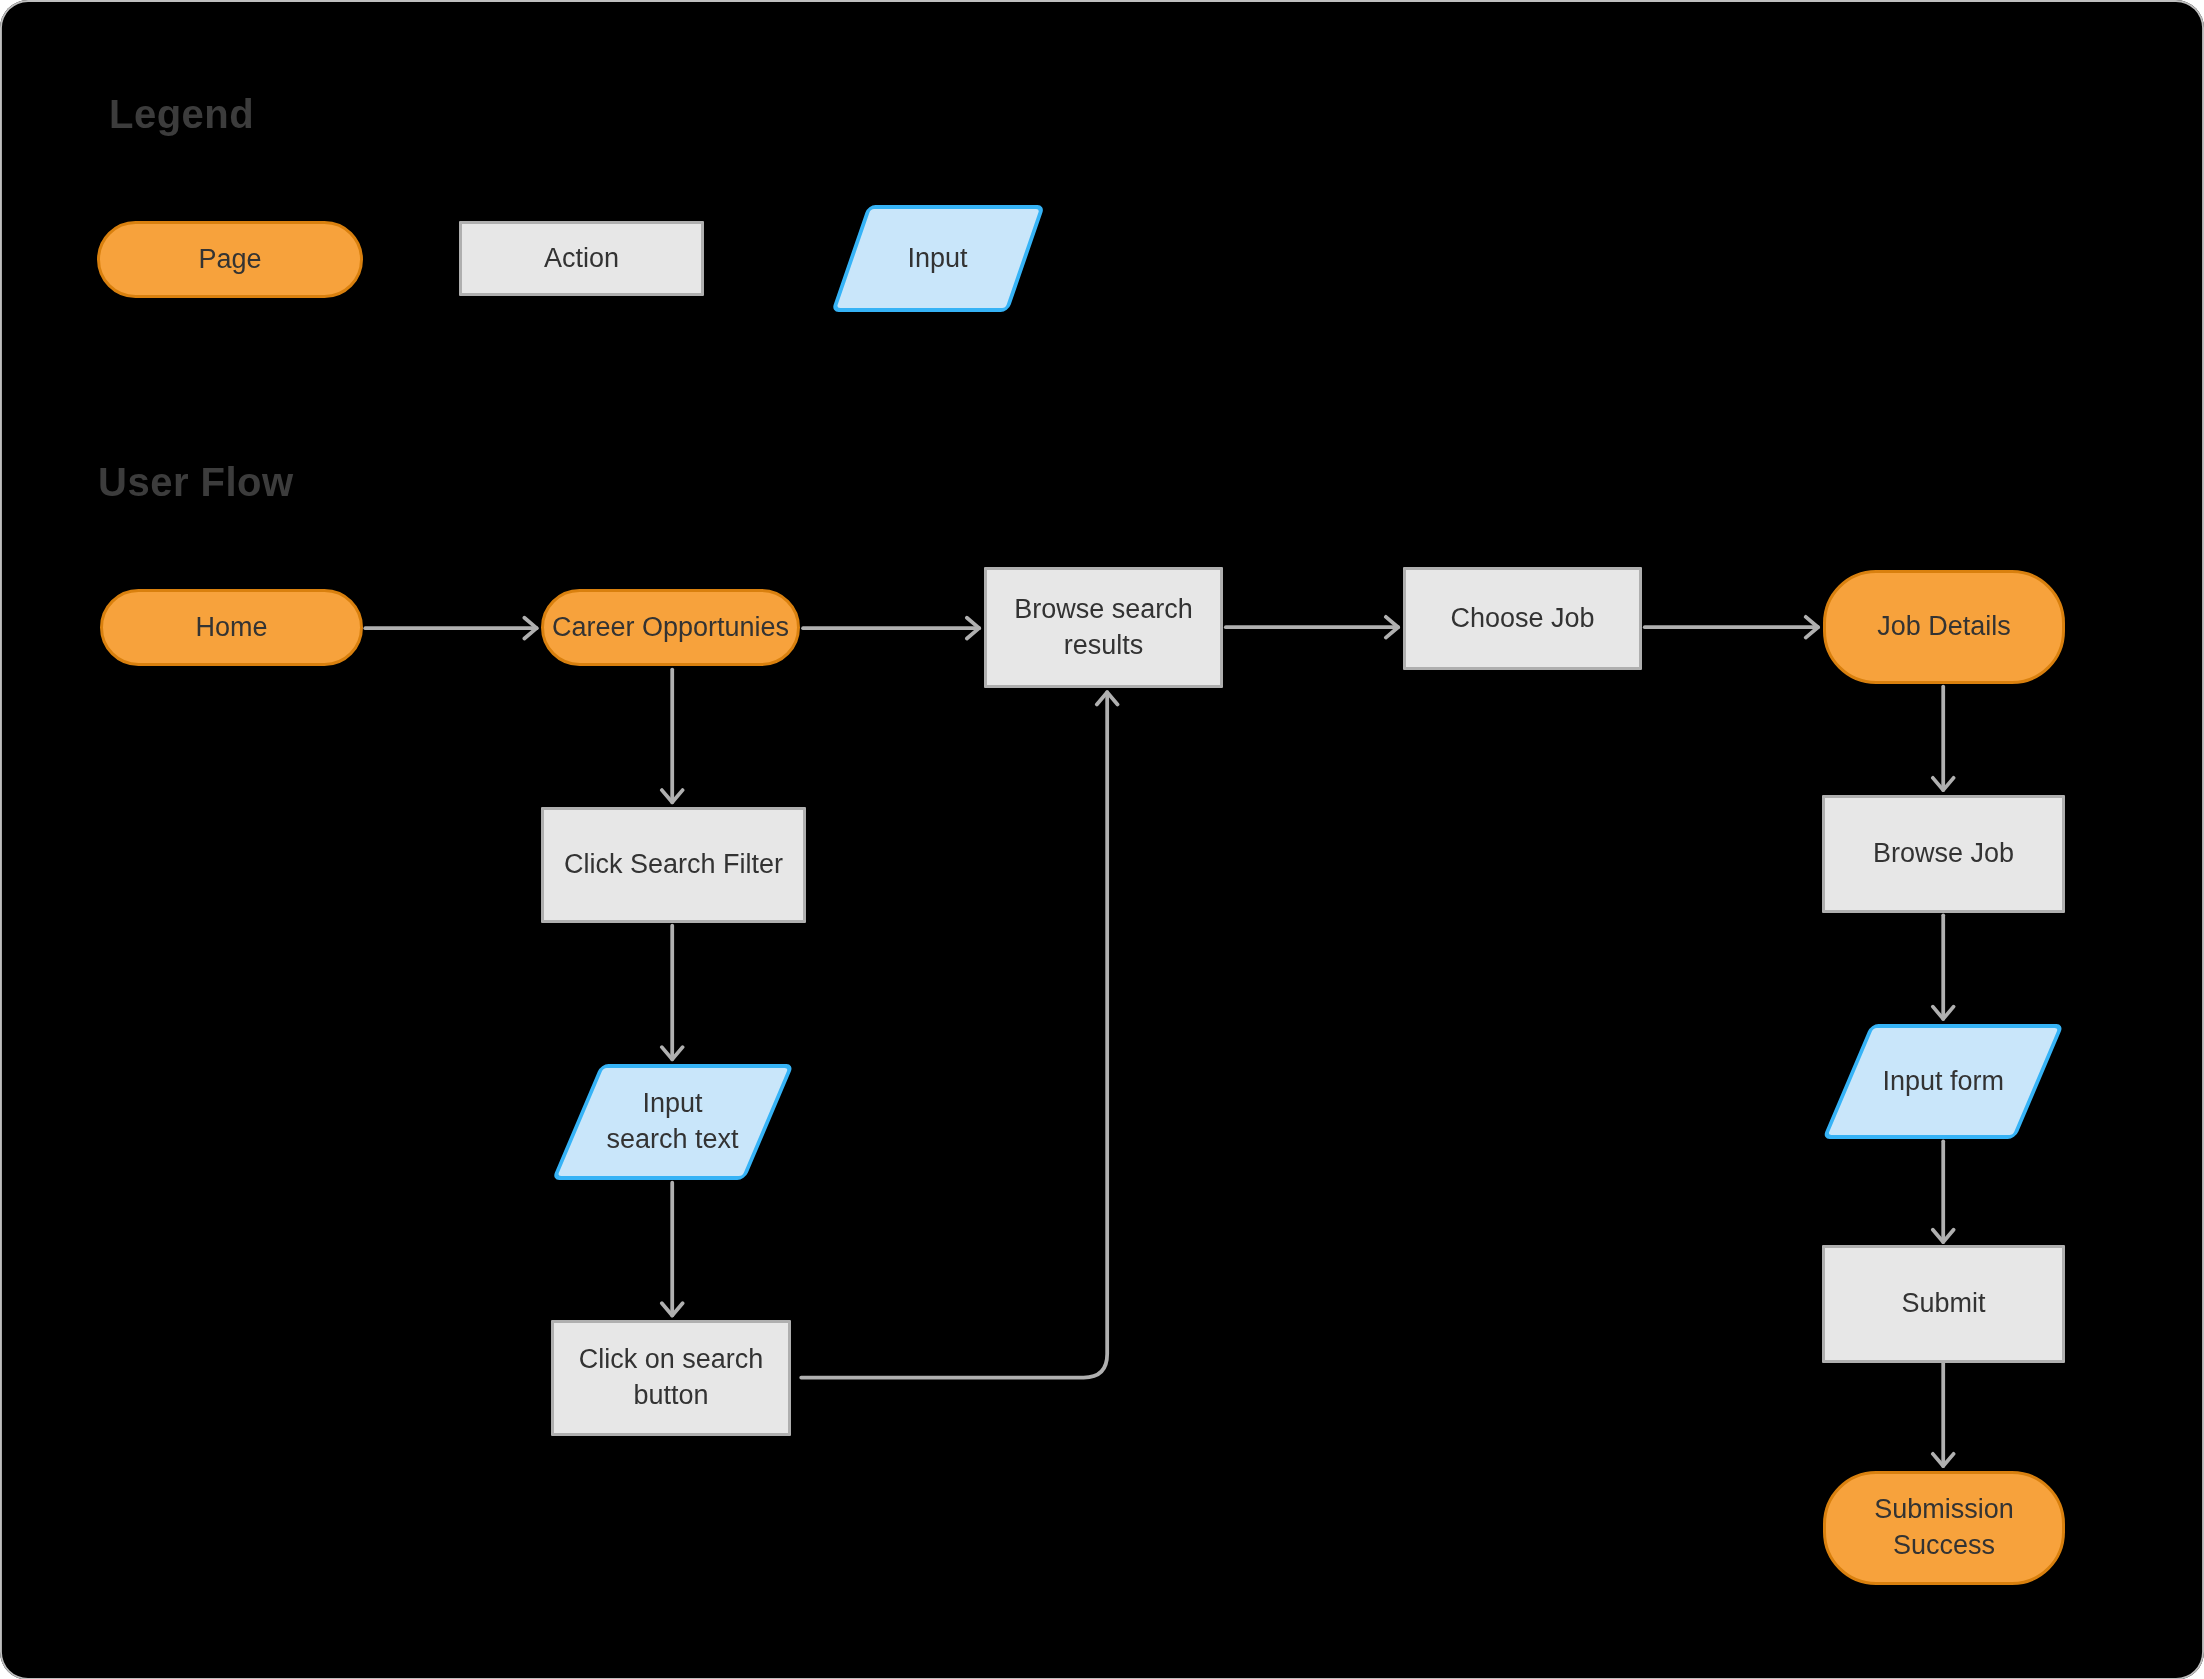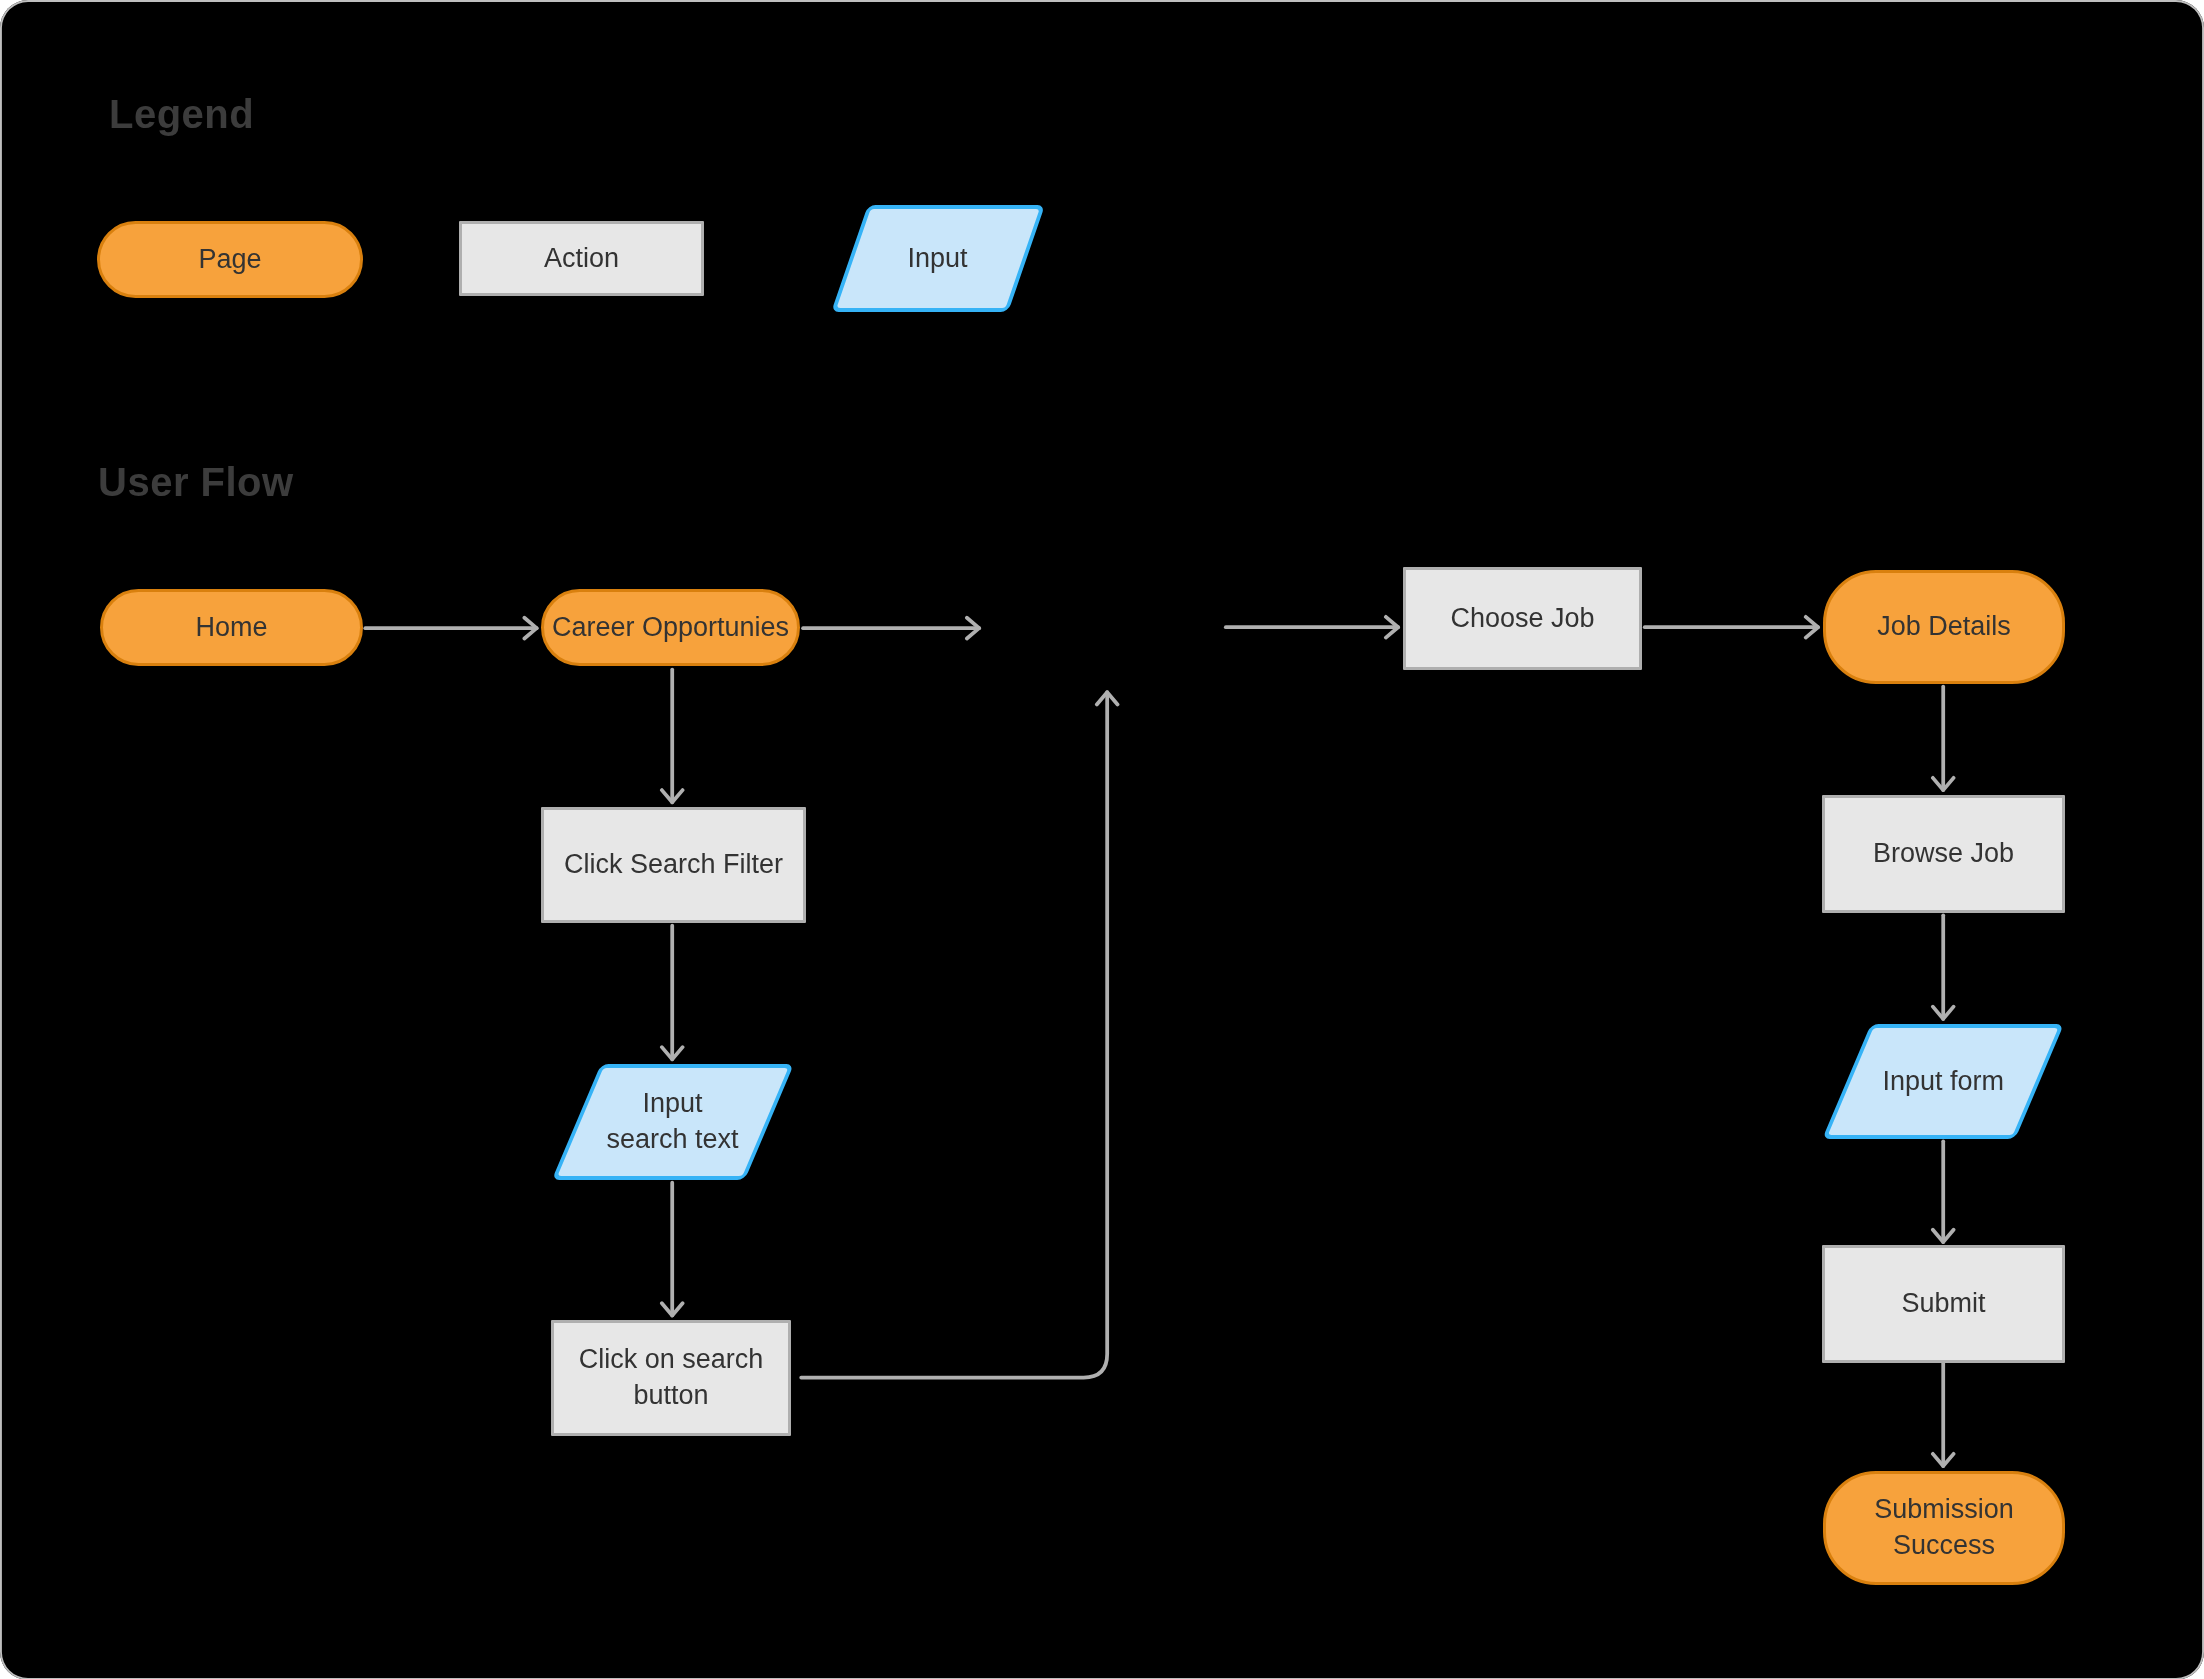--- a/index.html
+++ b/index.html
@@ -109,20 +109,24 @@
   </div>
 
   <div class="node shape-page" style="left:100px; top:589px; width:263px; height:77px;">
     <span class="node-label">Home</span>
   </div>
 
   <div class="node shape-page" style="left:541px; top:589px; width:259px; height:77px;">
     <span class="node-label">Career Opportunies</span>
   </div>
 
+  <div class="node shape-action" style="left:984px; top:567px; width:239px; height:121px;">
+    <span class="node-label">Browse search
+results</span>
+  </div>
 
   <div class="node shape-action" style="left:1403px; top:567px; width:239px; height:103px;">
     <span class="node-label">Choose Job</span>
   </div>
 
   <div class="node shape-page tall" style="left:1823px; top:570px; width:242px; height:114px;">
     <span class="node-label">Job Details</span>
   </div>
 
   <div class="node shape-action" style="left:541px; top:807px; width:265px; height:116px;">

